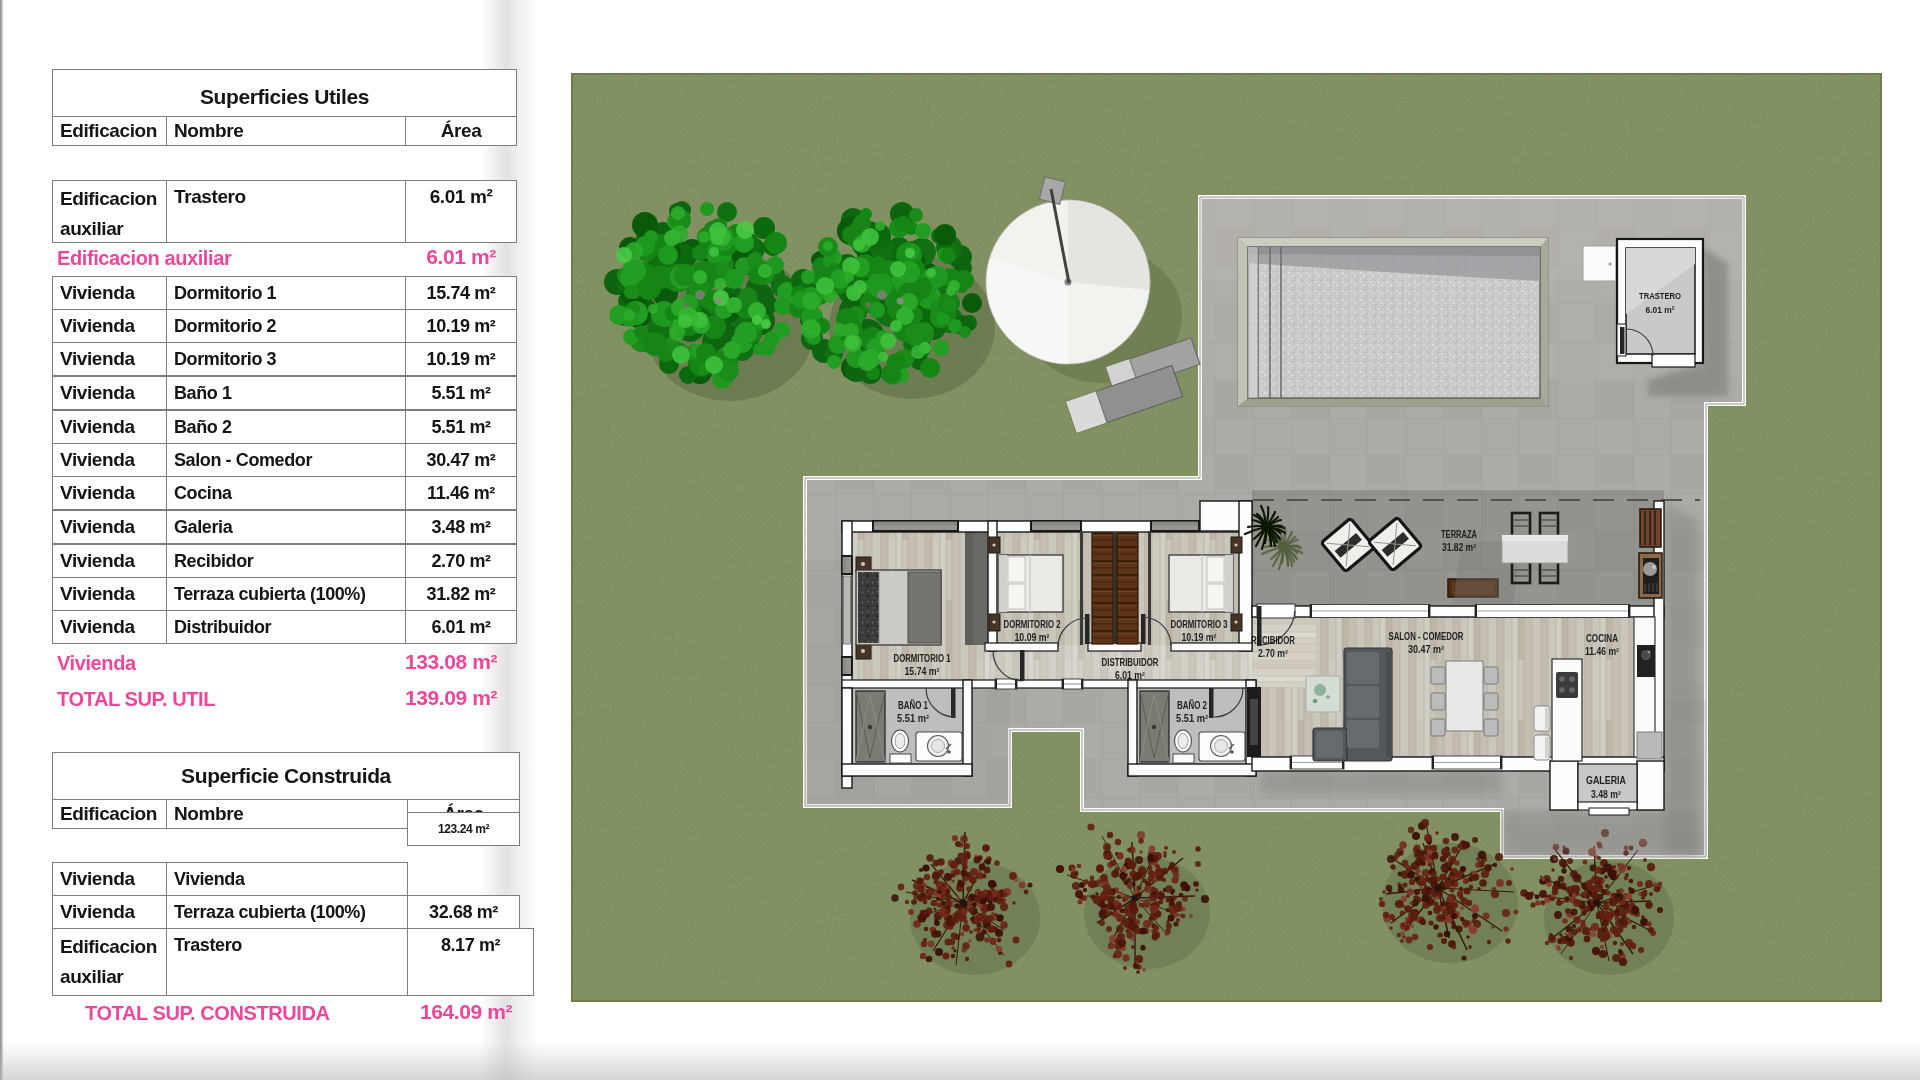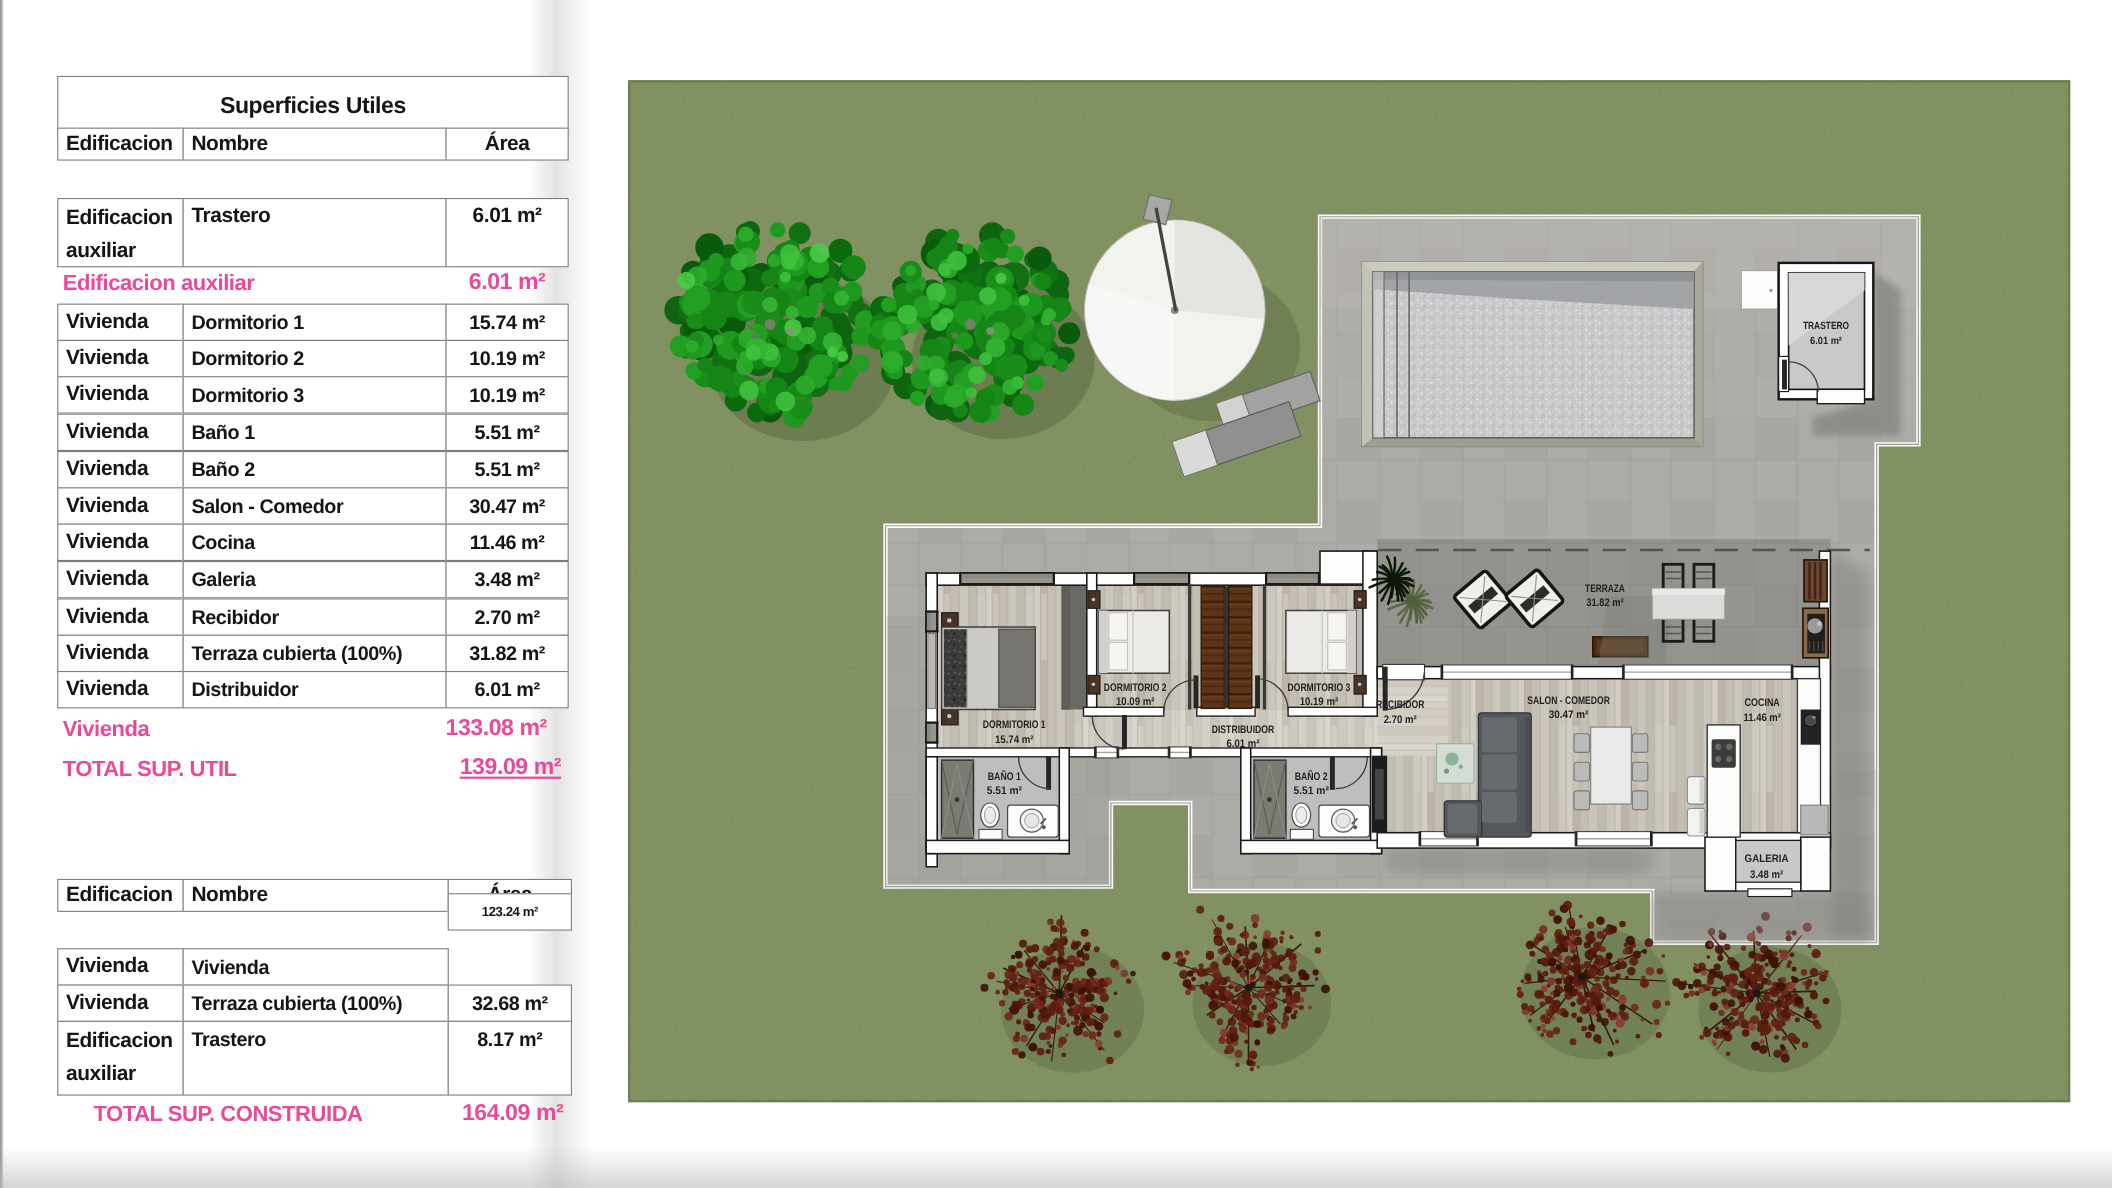--- a/index.html
+++ b/index.html
@@ -2176,29 +2176,30 @@
     <div class="cell ct num" style="left:405px;top:544px;width:112px;height:34px;font-size:18px;">2.70 m²</div>
     <div class="cell ct" style="left:52px;top:577px;width:115px;height:34px;font-size:19px;">Vivienda</div>
     <div class="cell ct" style="left:166px;top:577px;width:240px;height:34px;font-size:18px;">Terraza cubierta (100%)</div>
     <div class="cell ct num" style="left:405px;top:577px;width:112px;height:34px;font-size:18px;">31.82 m²</div>
     <div class="cell ct" style="left:52px;top:610px;width:115px;height:34px;font-size:19px;">Vivienda</div>
     <div class="cell ct" style="left:166px;top:610px;width:240px;height:34px;font-size:18px;">Distribuidor</div>
     <div class="cell ct num" style="left:405px;top:610px;width:112px;height:34px;font-size:18px;">6.01 m²</div>
     <div class="ft" style="left:57px;top:652px;font-size:20px;">Vivienda</div>
     <div class="ft" style="left:405px;top:650px;font-size:21px;"><span style="display:inline-block;width:118px;">133.08 m²</span></div>
     <div class="ft" style="left:57px;top:688px;font-size:20px;">TOTAL SUP. UTIL</div>
-    <div class="ft" style="left:405px;top:686px;font-size:21px;"><span style="display:inline-block;width:118px;text-align:center;text-decoration:underline;">139.09 m²</span></div>
+    <div class="ft" style="left:405px;top:686px;font-size:21px;"><span style="display:inline-block;width:118px;">139.09 m²</span></div>
   </div>
 <div class="tbl">
+    <div class="cell ct num" style="left:52px;top:752px;width:468px;height:48px;font-size:21px;">Superficie Construida</div>
     <div class="cell ct" style="left:52px;top:799px;width:115px;height:30px;font-size:19px;">Edificacion</div>
     <div class="cell ct" style="left:166px;top:799px;width:242px;height:30px;font-size:19px;">Nombre</div>
     <div class="cell ct num" style="left:407px;top:799px;width:113px;height:30px;font-size:19px;">Área</div>
     <div class="cell ct" style="left:52px;top:862px;width:115px;height:34px;font-size:19px;">Vivienda</div>
     <div class="cell ct" style="left:166px;top:862px;width:242px;height:34px;font-size:18px;">Vivienda</div>
     <div class="cell ct num" style="left:407px;top:812px;width:113px;height:34px;font-size:12px;">123.24 m²</div>
     <div class="cell ct" style="left:52px;top:895px;width:115px;height:34px;font-size:19px;">Vivienda</div>
     <div class="cell ct" style="left:166px;top:895px;width:242px;height:34px;font-size:18px;">Terraza cubierta (100%)</div>
     <div class="cell ct num" style="left:407px;top:895px;width:113px;height:34px;font-size:18px;">32.68 m²</div>
     <div class="cell ct" style="left:52px;top:928px;width:115px;height:68px;font-size:19px;align-items:flex-start;padding-top:3px;line-height:30px;white-space:normal;">Edificacion<br>auxiliar</div>
     <div class="cell ct" style="left:166px;top:928px;width:242px;height:68px;font-size:18px;align-items:flex-start;padding-top:6px;">Trastero</div>
-    <div class="cell ct num" style="left:407px;top:928px;width:113px;height:68px;font-size:18px;align-items:flex-start;padding-top:6px;">8.17 m²</div>
+    <div class="cell ct num" style="left:407px;top:928px;width:127px;height:68px;font-size:18px;align-items:flex-start;padding-top:6px;">8.17 m²</div>
     <div class="ft" style="left:57px;top:1002px;font-size:20px;margin-left:28px;">TOTAL SUP. CONSTRUIDA</div>
     <div class="ft" style="left:407px;top:1000px;font-size:21px;"><span style="display:inline-block;width:118px;text-align:center;">164.09 m²</span></div>
   </div>
 </body></html>

